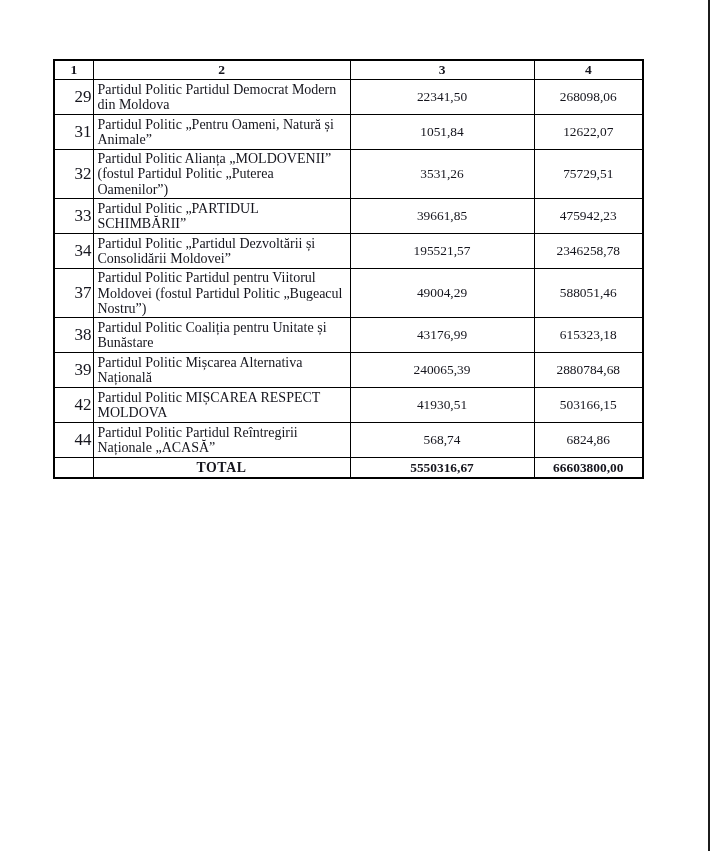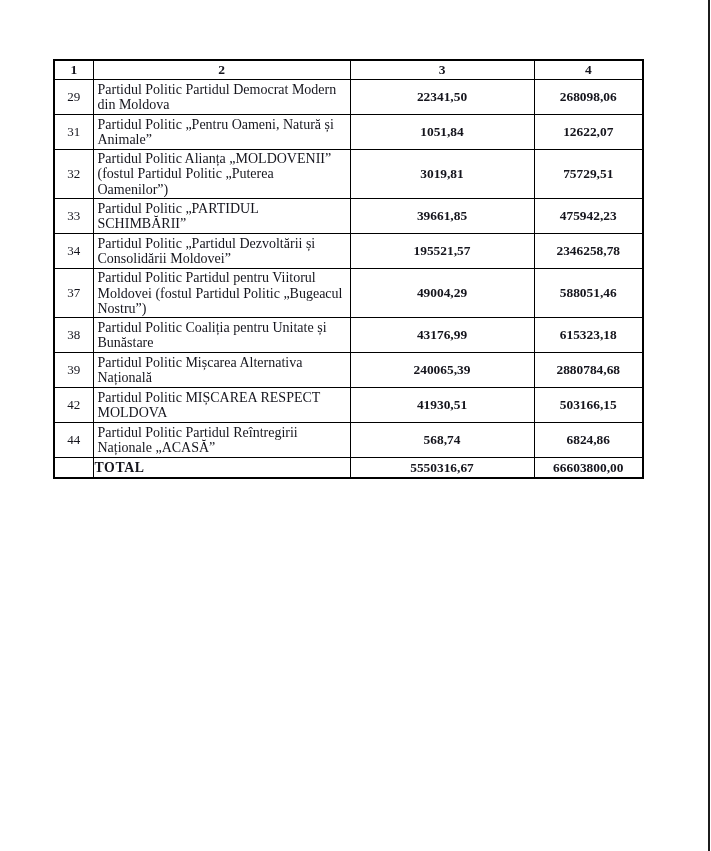--- a/index.html
+++ b/index.html
@@ -43,39 +43,39 @@
     height: 16px;
     font-weight: bold;
     font-size: 13.5px;
     text-align: center;
     line-height: 16px;
   }
   tr.row-2 td { height: 32px; }
   tr.row-3 td { height: 46px; }
 
   td.num {
-    text-align: center;
-    font-size: 13px;
+    text-align: right;
+    font-size: 17px;
   }
   td.name {
     padding: 1px 3px 1px 4px;
     font-size: 14px;
     line-height: 15.4px;
     text-align: left;
   }
   td.amt {
     text-align: center;
     font-size: 13.4px;
-    font-weight: bold;
   }
   tr.total-row td {
     height: 17px;
     font-weight: bold;
   }
   td.total-label {
+    text-align: center;
     font-size: 13.8px;
     font-weight: bold;
     letter-spacing: 0.6px;
     margin-top: 16px;
   }
 </style>
 </head>
 <body>
 
 <div class="page">
@@ -104,21 +104,21 @@
       </tr>
       <tr class="row-2">
         <td class="num">31</td>
         <td class="name">Partidul Politic „Pentru Oameni, Natură și Animale”</td>
         <td class="amt">1051,84</td>
         <td class="amt">12622,07</td>
       </tr>
       <tr class="row-3">
         <td class="num">32</td>
         <td class="name">Partidul Politic Alianța „MOLDOVENII” (fostul Partidul Politic „Puterea Oamenilor”)</td>
-        <td class="amt">3019,81</td>
+        <td class="amt">3531,26</td>
         <td class="amt">75729,51</td>
       </tr>
       <tr class="row-2">
         <td class="num">33</td>
         <td class="name">Partidul Politic „PARTIDUL SCHIMBĂRII”</td>
         <td class="amt">39661,85</td>
         <td class="amt">475942,23</td>
       </tr>
       <tr class="row-2">
         <td class="num">34</td>

